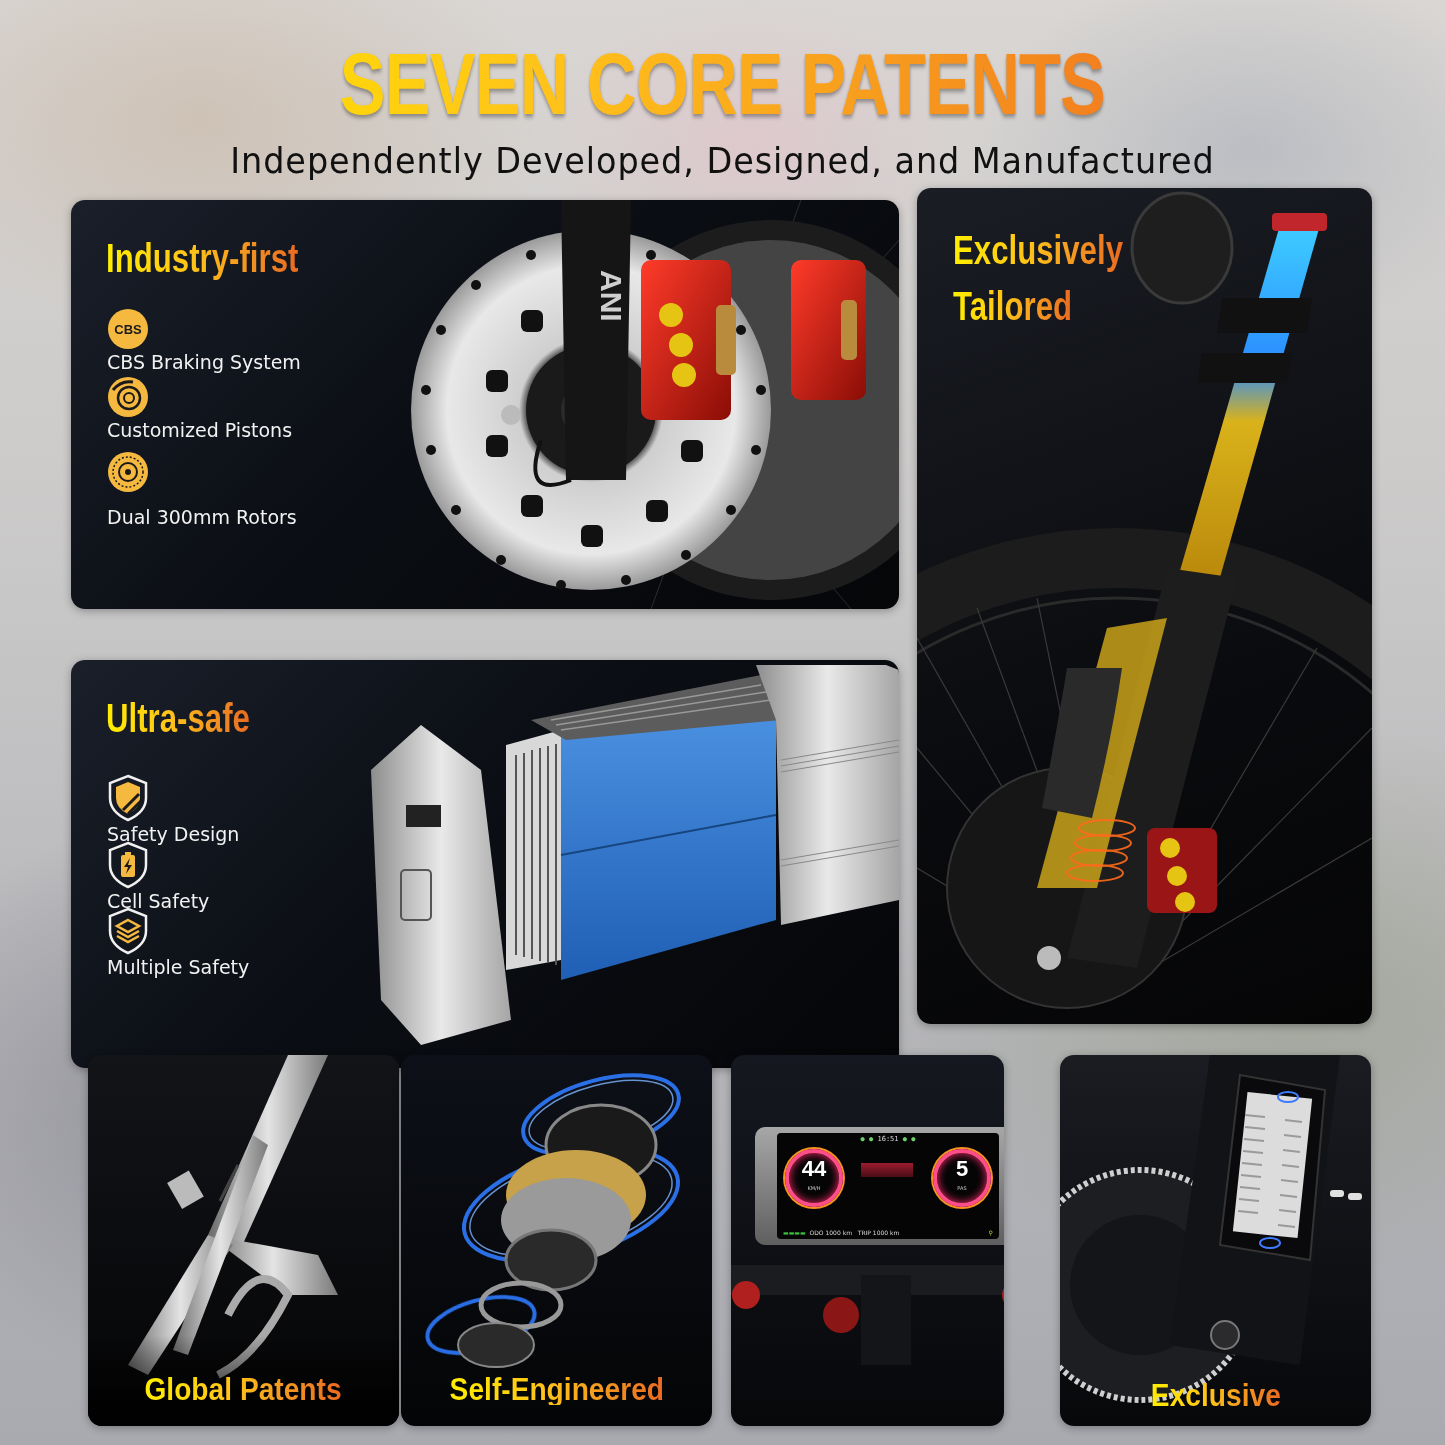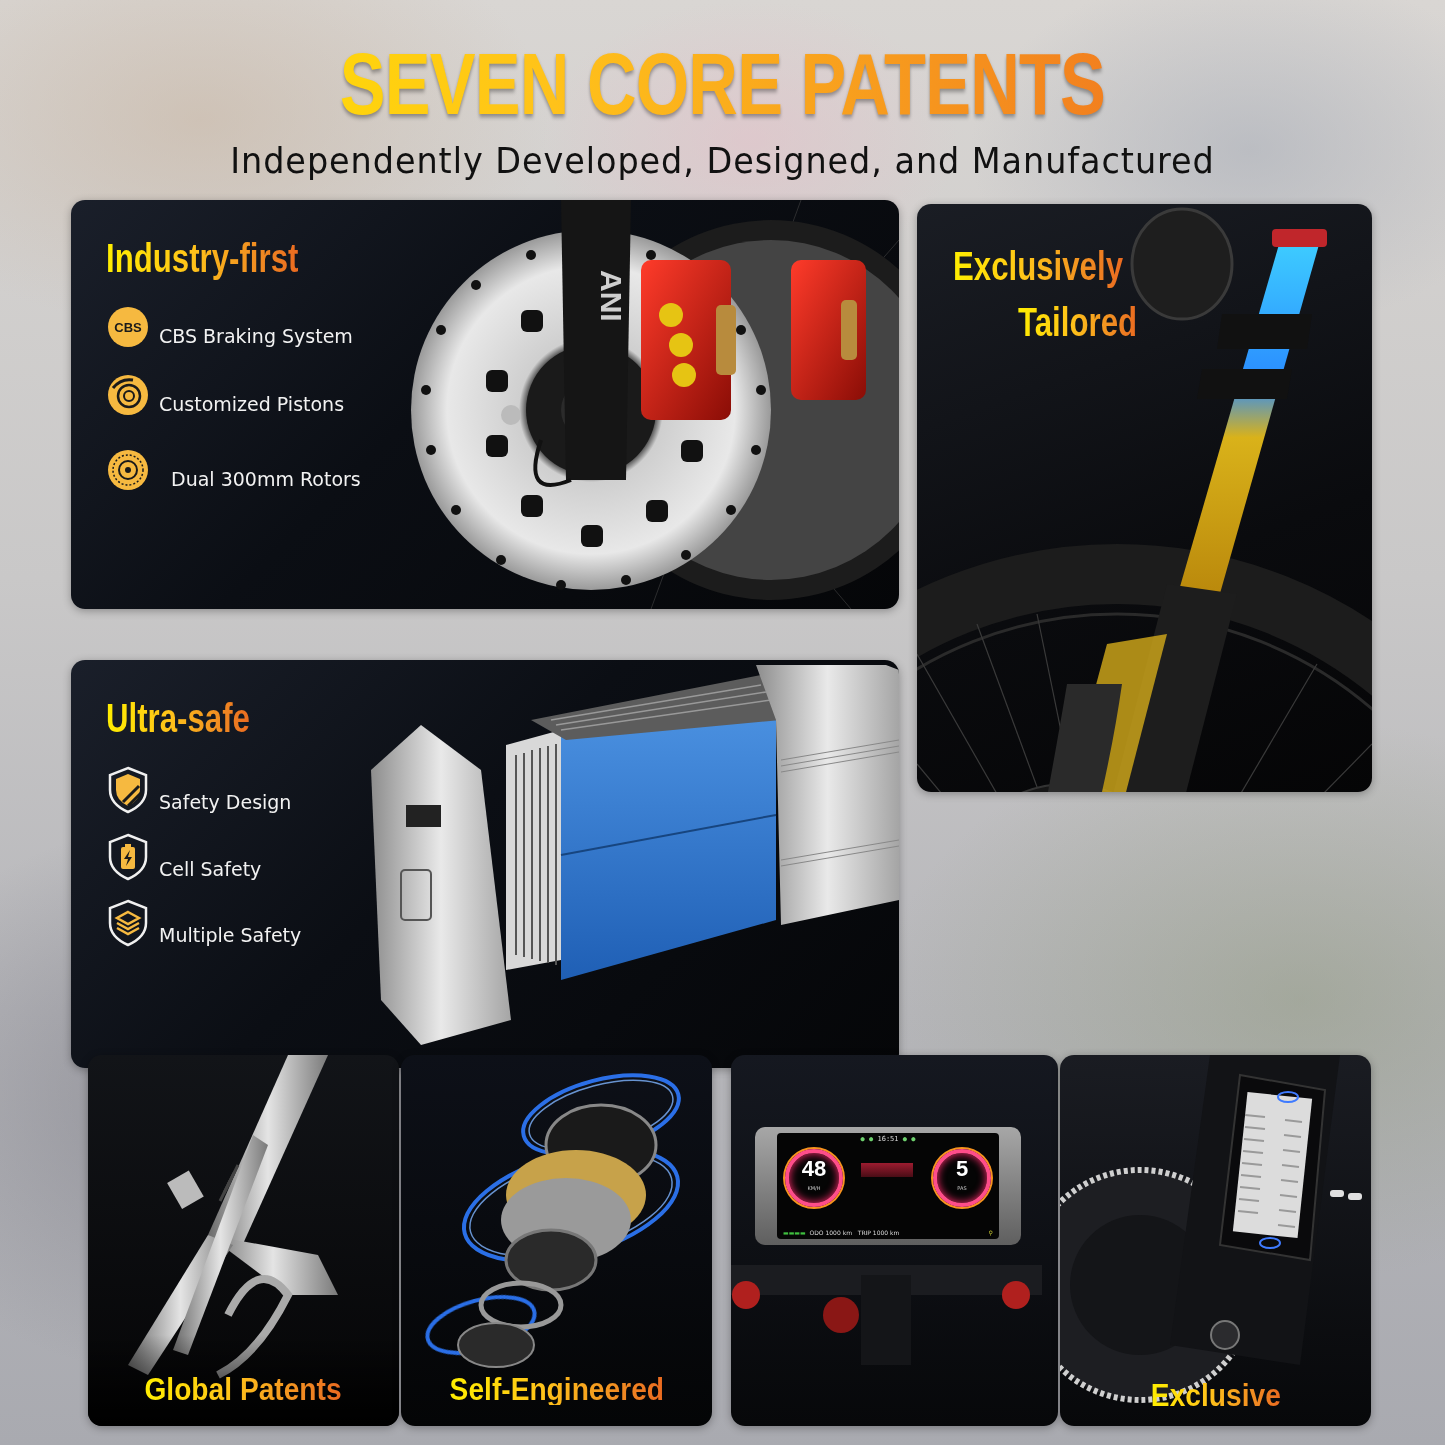--- a/index.html
+++ b/index.html
@@ -37,21 +37,21 @@
     box-shadow: 0 2px 8px rgba(0,0,0,0.3);
   }
   .grad-text {
     font-family: "Liberation Sans", sans-serif; font-weight: 700;
     background: linear-gradient(90deg, #ffee00 0%, #ffc21a 45%, #f08a22 80%, #ea6a20 100%);
     -webkit-background-clip: text; background-clip: text; color: transparent;
     display: inline-block; transform-origin: left center;
   }
   .card-title { position: absolute; font-size: 40px; transform: scaleX(0.78); }
   .feature-list { position: absolute; left: 36px; }
-  .feature { display: flex; align-items: flex-end; height: 40px; position: absolute; left: 0; white-space: nowrap; }
+  .feature { display: flex; align-items: flex-start; height: 40px; position: absolute; left: 0; white-space: nowrap; flex-direction: column; }
   .feature .ico { width: 42px; height: 42px; margin-right: 10px; flex: none; }
   .feature .lbl { color: #f2f2f2; font-size: 20px; font-family: "DejaVu Sans", sans-serif; transform: scaleX(0.95); transform-origin: left center; }
   .bottom-label {
     position: absolute; left: 0; width: 100%; text-align: center;
     font-size: 32px; line-height: 1;
   }
   .bottom-label span { transform: scaleX(0.88); transform-origin: center; }
   .visual { position: absolute; }
 </style>
 </head>
@@ -233,21 +233,21 @@
         <path d="M21 2 L39 9 L39 24 Q39 38 21 46 Q3 38 3 24 L3 9 Z" fill="none" stroke="#f0f0f0" stroke-width="2.5"></path>
         <path d="M21 13 L32 19 L21 25 L10 19 Z" fill="none" stroke="#f6b940" stroke-width="2.5"></path>
         <path d="M10 24 L21 30 L32 24" fill="none" stroke="#f6b940" stroke-width="2.5"></path>
         <path d="M10 29 L21 35 L32 29" fill="none" stroke="#f6b940" stroke-width="2.5"></path>
       </svg>
       <span class="lbl">Multiple Safety</span>
     </div>
   </div>
 </div>
 
-<div class="card" style="left:917px; top:204px; width:455px; height:588px; background: linear-gradient(160deg, #1a1d24 0%, #0a0b0e 60%, #050506 100%); text-align: right;">
+<div class="card" style="left:917px; top:188px; width:455px; height:836px; background: linear-gradient(160deg, #1a1d24 0%, #0a0b0e 60%, #050506 100%);">
   <svg class="visual" style="left:0; top:0;" width="455" height="836" viewBox="0 0 455 836">
     <defs>
       <linearGradient id="fork" x1="0" y1="0" x2="0" y2="1">
         <stop offset="0%" stop-color="#3fd0ff"></stop>
         <stop offset="40%" stop-color="#2a8cff"></stop>
         <stop offset="55%" stop-color="#d9b21a"></stop>
         <stop offset="100%" stop-color="#b8860b"></stop>
       </linearGradient>
     </defs>
 
@@ -338,29 +338,29 @@
     <ellipse cx="165" cy="165" rx="65" ry="42" fill="#9a9a9a"></ellipse>
     <ellipse cx="150" cy="205" rx="45" ry="30" fill="#2a2a2a" stroke="#777" stroke-width="3"></ellipse>
     <ellipse cx="120" cy="250" rx="40" ry="22" fill="none" stroke="#999" stroke-width="5"></ellipse>
     <ellipse cx="95" cy="290" rx="38" ry="22" fill="#2a2a2a" stroke="#888" stroke-width="2"></ellipse>
   </svg>
   <div class="bottom-label" style="top:318px;">
     <span class="grad-text">Self-Engineered</span>
   </div>
 </div>
 
-<div class="card" style="left:731px; top:1055px; width:327px; height:371px; background: linear-gradient(180deg, #151820 0%, #07080a 100%);">
+<div class="card" style="left:731px; top:1055px; width:273px; height:371px; background: linear-gradient(180deg, #151820 0%, #07080a 100%);">
 
   <div style="position:absolute; left:24px; top:72px; width:266px; height:118px; border-radius:10px; background:linear-gradient(180deg,#a7a7a7,#5f5f5f); padding:6px 22px;">
     <div style="position:relative; width:100%; height:100%; background:#050505; border-radius:4px; overflow:hidden;">
       <div style="position:absolute; top:2px; left:0; width:100%; text-align:center; font-size:7px; color:#ddd; font-family:'DejaVu Sans Mono', monospace;">
         <span style="color:#6ed06e;">● ●</span> <span>16:51</span> <span style="color:#6ed06e;">● ●</span>
       </div>
       <div style="position:absolute; left:8px; top:16px; width:58px; height:58px; border-radius:50%; border:4px solid #ff4d8a; box-shadow:0 0 0 2px #f7931e, inset 0 0 8px #ff2a6b; text-align:center;">
-        <div style="color:#fff; font-weight:700; font-size:22px; line-height:32px; font-family:'Liberation Sans',sans-serif;">48</div>
+        <div style="color:#fff; font-weight:700; font-size:22px; line-height:32px; font-family:'Liberation Sans',sans-serif;">44</div>
         <div style="color:#ccc; font-size:5px; line-height:6px;">KM/H</div>
       </div>
       <div style="position:absolute; right:8px; top:16px; width:58px; height:58px; border-radius:50%; border:4px solid #ff4d8a; box-shadow:0 0 0 2px #f7931e, inset 0 0 8px #ff2a6b; text-align:center;">
         <div style="color:#fff; font-weight:700; font-size:22px; line-height:32px; font-family:'Liberation Sans',sans-serif;">5</div>
         <div style="color:#ccc; font-size:5px; line-height:6px;">PAS</div>
       </div>
       <div style="position:absolute; left:84px; top:30px; width:52px; height:14px; background:linear-gradient(180deg,#c2213a,#5a0f1a); opacity:0.8;"></div>
       <div style="position:absolute; bottom:3px; left:6px; right:6px; font-size:6px; color:#ddd; white-space:nowrap; font-family:'DejaVu Sans', sans-serif;">
         <span style="color:#3fbf3f;">▬▬▬▬</span>&nbsp;
         <span>ODO 1000 km</span>&nbsp;&nbsp;

